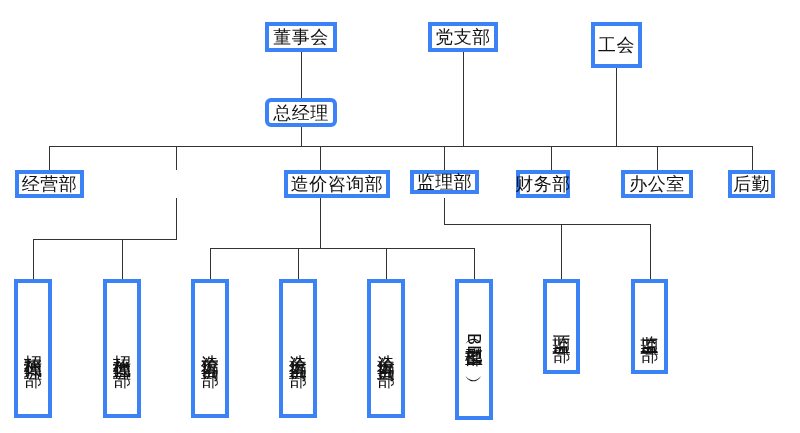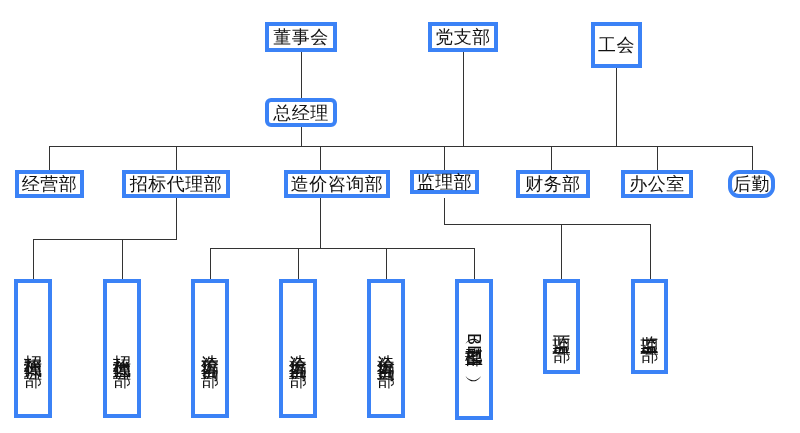--- a/index.html
+++ b/index.html
@@ -86,36 +86,33 @@
     <span>工会</span>
   </div>
 
   <div class="node h" style="left:265px;top:98px;width:72px;height:29px;border-radius:6px;">
     <span>总经理</span>
   </div>
 
   <div class="node h" style="left:15px;top:170px;width:69px;height:28px;">
     <span>经营部</span>
   </div>
-  <div class="node h" style="left:122px;top:170px;width:108px;height:28px;">
-    <span>招标代理部</span>
-  </div>
   <div class="node h" style="left:267px;top:170px;width:106px;height:28px;margin-left:17px;">
     <span>造价咨询部</span>
   </div>
   <div class="node h" style="left:410px;top:170px;width:69px;height:24px;">
     <span>监理部</span>
   </div>
-  <div class="node h" style="left:516px;top:170px;width:74px;height:28px;">
+  <div class="node h" style="left:516px;top:170px;width:54px;height:28px;">
     <span>财务部</span>
   </div>
   <div class="node h" style="left:621px;top:170px;width:72px;height:28px;align-items:center;">
     <span>办公室</span>
   </div>
-  <div class="node h" style="left:728px;top:170px;width:47px;height:28px;border-radius:11px;">
+  <div class="node h" style="left:728px;top:170px;width:47px;height:28px;">
     <span>后勤</span>
   </div>
 
   <div class="node v" style="left:14px;top:279px;width:38px;height:139px;">
     <span>招标代理一部</span>
   </div>
   <div class="node v" style="left:103px;top:279px;width:38px;height:139px;">
     <span>招标代理二部</span>
   </div>
   <div class="node v" style="left:191px;top:279px;width:38px;height:139px;">

